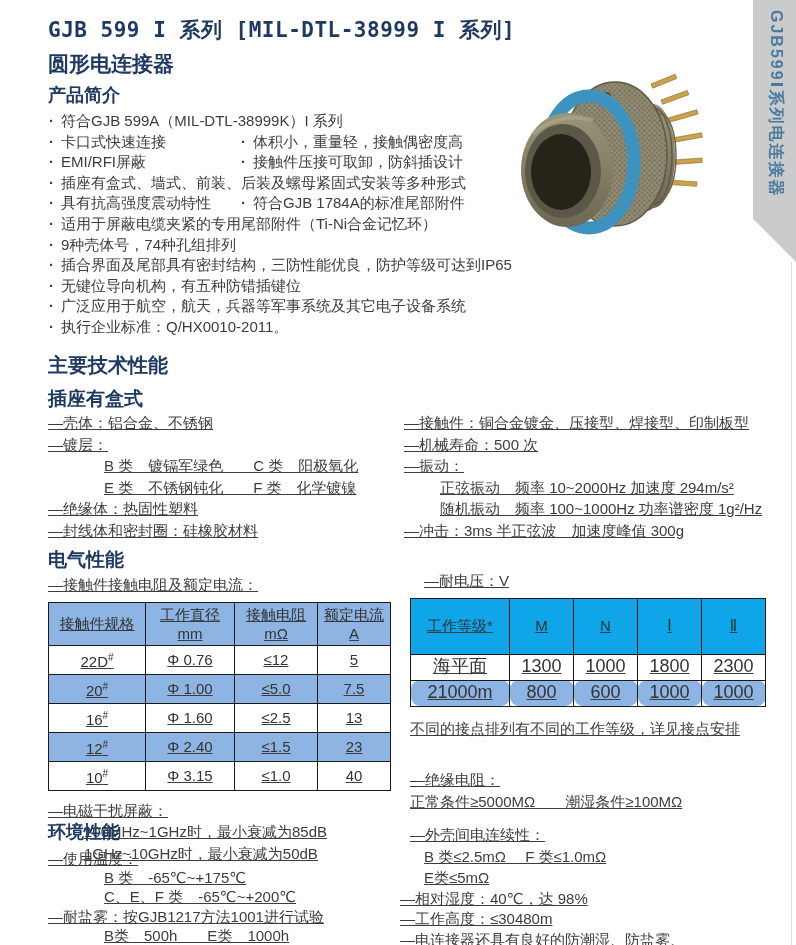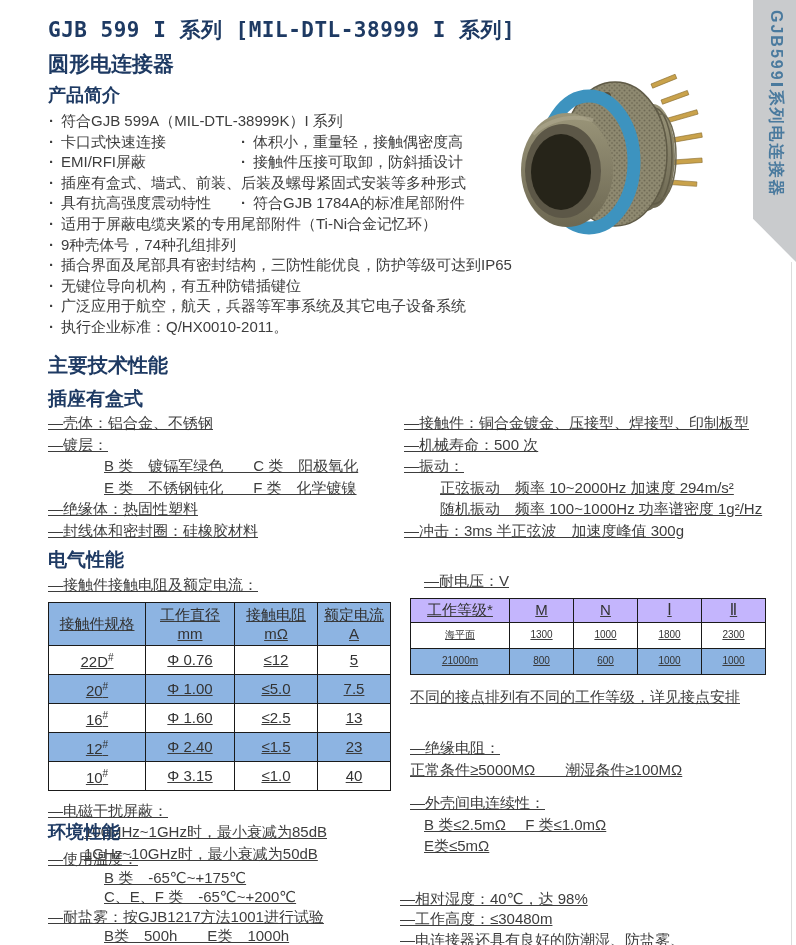--- a/index.html
+++ b/index.html
@@ -60,22 +60,22 @@
   .elec-left{left:48px;top:574px;width:360px;}
   .elec-right{left:410px;top:570px;width:386px;}
   table{border-collapse:collapse;margin-top:6px;}
   th,td{border:1px solid #1a1a1a;text-align:center;font-weight:normal;color:#333;}
   .t-contact th{background:#8db4e2;height:42px;font-size:15px;vertical-align:middle;padding:0 4px;}
   .t-contact th .th1,.t-contact th .th2{display:block;line-height:19px;}
   .t-contact td{height:26px;font-size:15px;}
   .t-contact tbody tr:nth-child(even){background:#8db4e2;}
   .t-contact .c0{width:88px;}.t-contact .c1{width:80px;}.t-contact .c2{width:74px;}.t-contact .c3{width:64px;}
   sup{font-size:10px;}
-  .t-volt th{background:#c4b5fd;height:23px;font-size:15px;padding:0 4px;}
-  .t-volt td{height:23px;font-size:10px;}
+  .t-volt th{background:#0ea5e9;height:23px;font-size:15px;padding:16px 4px;}
+  .t-volt td{height:23px;font-size:18px;border-radius:9px;}
   .t-volt tbody tr:nth-child(even){background:#8db4e2;}
   .t-volt .c0{width:90px;}.t-volt .cn{width:55px;}
   .volt-note{margin-top:11px;white-space:nowrap;}
   .blk{margin-top:0;}
   .gap-lg{margin-top:30px;}
   .gap-md{margin-top:12px;}
   
   .env-left{left:48px;top:849px;width:360px;line-height:19.2px;}
   .env-right{left:400px;top:889px;width:390px;line-height:20.4px;}
   

